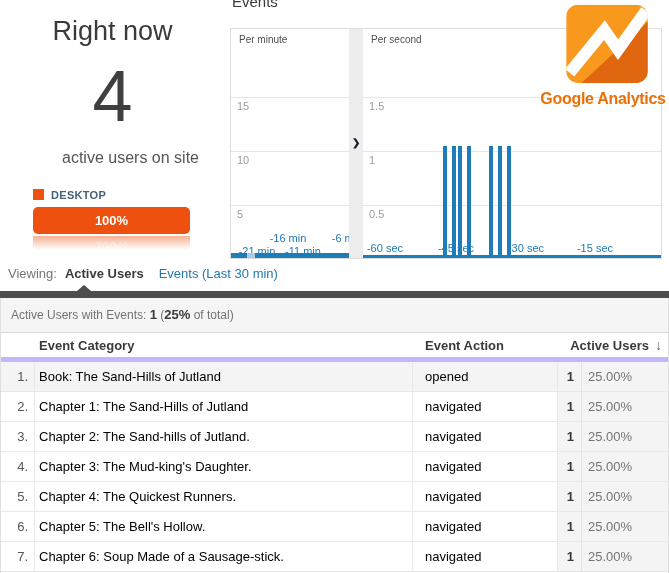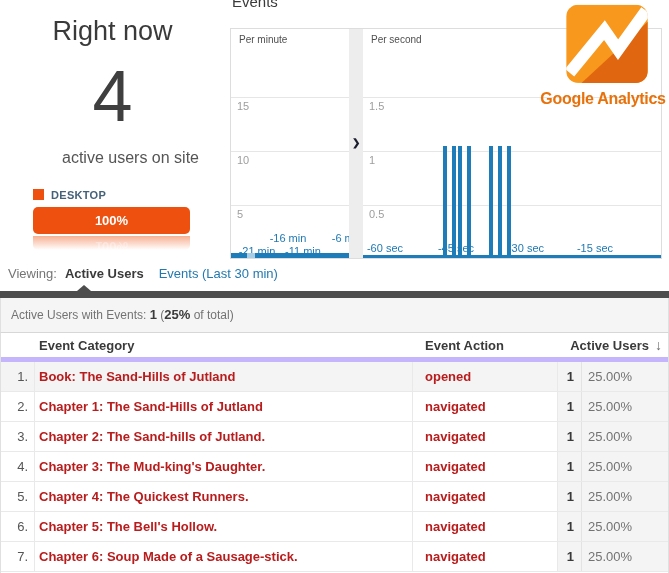--- a/index.html
+++ b/index.html
@@ -83,21 +83,21 @@
   .t-row { height:30px; border-bottom:1px solid #e9e9e9; font-size:13px; align-items:center; }
   .t-row > div { height:100%; display:flex; align-items:center; }
   .c-num { justify-content:flex-end; padding-right:6px; color:#555;
            border-right:1px solid #e9e9e9; }
   .c-cat { padding-left:4px; border-right:1px solid #e9e9e9; }
   .c-act { padding-left:12px; border-right:1px solid #e9e9e9; }
   .c-users { justify-content:flex-end; padding-right:7px; font-weight:bold; color:#3a3a3a;
              background:#f4f4f4; border-right:1px solid #e3e3e3; }
   .c-pct { padding-left:6px; color:#737373; background:#f4f4f4; }
   .t-row.first > div { background:#f4f4f4; }
-  .link { color:#b91c1c; text-decoration:none; cursor:pointer;font-weight:bold; }
+  .link { color:#000000; text-decoration:none; cursor:pointer; }
 </style>
 </head>
 <body>
 
 <div class="screen">
 
   <div class="rt-card">
     <div class="rt-title">Right now</div>
     <div class="rt-count">4</div>
     <div class="rt-sub">active users on site</div>

